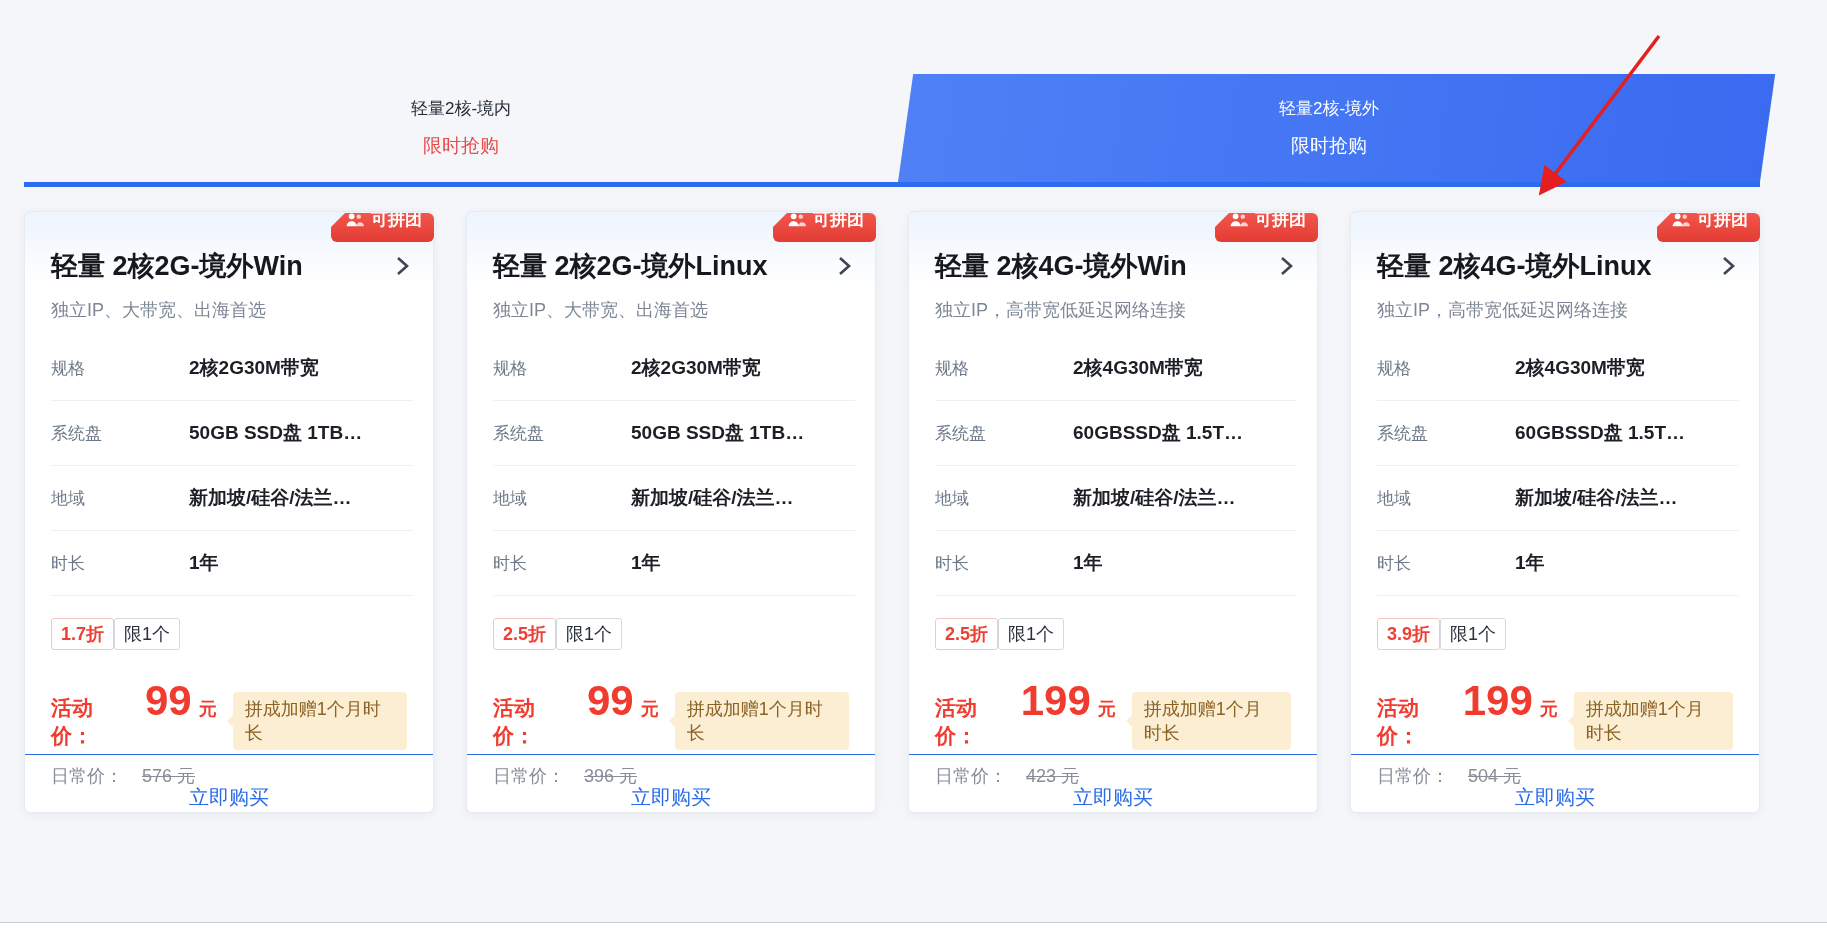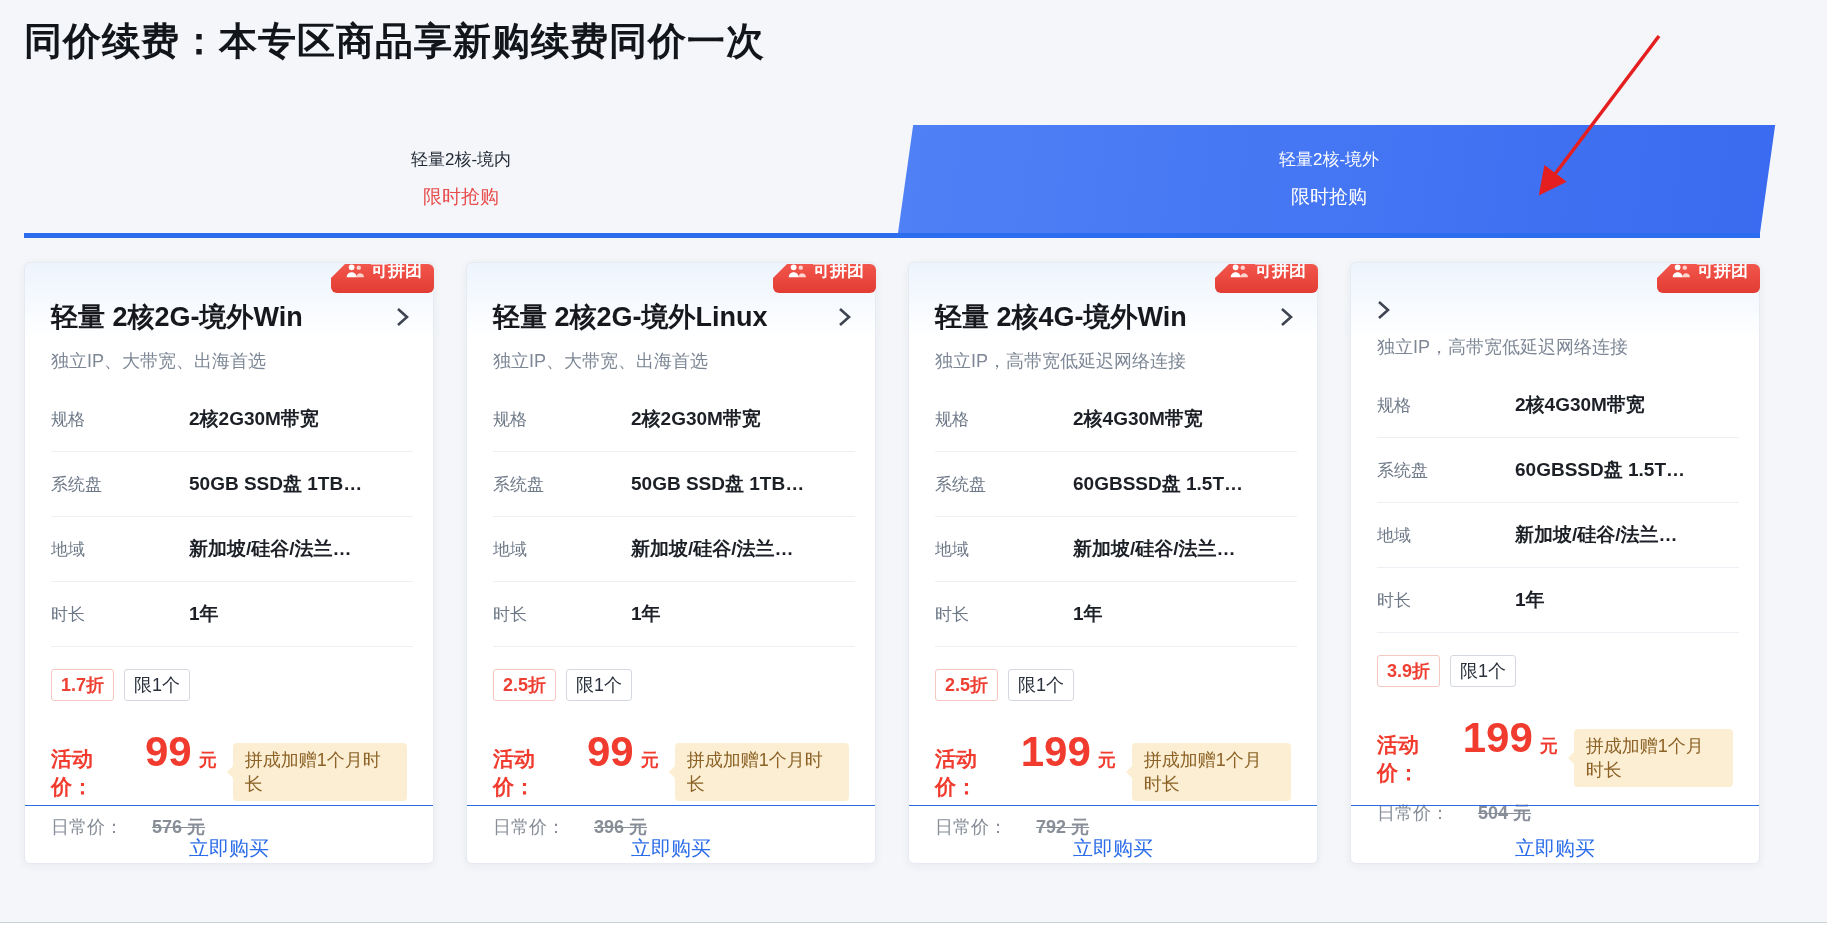--- a/index.html
+++ b/index.html
@@ -45,48 +45,47 @@
   .card-title { font-size: 27px; font-weight: 800; color: #16181d; }
   .chevron { display: flex; align-items: center; cursor: pointer; }
 
   .card-sub { margin: 14px 26px 0; font-size: 18px; color: #7d8795; }
 
   .specs { margin: 14px 20px 0 26px; }
   .spec-row { display: flex; align-items: center; height: 65px; border-bottom: 1px solid #edeff4; }
   .spec-label { width: 138px; font-size: 17px; color: #6e7988; }
   .spec-value { font-size: 19px; font-weight: bold; color: #1c2026; }
 
-  .badges-row { display: flex; gap: 10px; margin: 22px 26px 0; }
+  .badges-row { display: flex; margin: 22px 26px 0; }
   .discount-badge { color: #ee3f33; border: 1px solid #f6c6c1; background: #fff; font-weight: bold; font-size: 18px; padding: 3px 9px; border-radius: 3px; }
   .limit-badge { color: #2a313c; border: 1px solid #d4d9e0; background: #fff; font-size: 18px; padding: 3px 9px; border-radius: 3px; }
 
   .price-row { display: flex; align-items: baseline; margin: 20px 26px 0; }
   .price-label { color: #f03b2e; font-size: 21px; font-weight: bold; margin-top: 24px; }
   .price-num { color: #f03b2e; font-size: 42px; font-weight: 800; line-height: 0.9; margin: 0 7px 0 12px; }
   .price-unit { color: #f03b2e; font-size: 18px; font-weight: bold; }
   .gift-pill { position: relative; margin-left: 16px; background: #fbeed3; color: #8c6226; font-size: 18px; padding: 5px 12px; border-radius: 4px; }
   .gift-pill::before { content: ''; position: absolute; left: -6px; top: 50%; margin-top: -6px;
     border: 6px solid transparent; border-right-color: #fbeed3; border-left: 0; }
 
   .daily-row { margin: 14px 26px 0; font-size: 18px; color: #878e98; }
-  .daily-price { text-decoration: line-through; margin-left: 24px; font-weight: bold; }
+  .daily-price { text-decoration: line-through; margin-left: 14px; }
 
   .card-footer { position: absolute; left: 0; right: 0; bottom: 0; height: 58px;
     border-top: 1px solid #2a6ae4; display: flex; align-items: flex-end; justify-content: center; }
   .buy-btn { background: none; border: none; color: #2b6ce8; font-size: 20px; cursor: pointer; font-family: inherit; }
 
   .bottom-strip { position: absolute; left: 0; bottom: 0; width: 100%; height: 7px; background: #ffffff; border-top: 1px solid #cdd0d6; }
 </style>
 </head>
 <body>
 
 <div class="stage">
 
   <div class="page-header">
-    <h1 class="page-title">同价续费：本专区商品享新购续费同价一次</h1>
   </div>
 
   <div class="tabs">
     <div class="tab tab-left">
       <div class="tab-label">轻量2核-境内</div>
       <div class="tab-sub">限时抢购</div>
     </div>
     <div class="tab-right-bg"></div>
     <div class="tab tab-right">
       <div class="tab-label">轻量2核-境外</div>
@@ -266,40 +265,41 @@
         <span class="limit-badge">限1个</span>
       </div>
       <div class="price-row">
         <span class="price-label">活动价：</span>
         <span class="price-num">199</span>
         <span class="price-unit">元</span>
         <span class="gift-pill">拼成加赠1个月时长</span>
       </div>
       <div class="daily-row">
         <span>日常价：</span>
-        <span class="daily-price">792 元</span>
+        <span class="daily-price">423 元</span>
       </div>
       <div class="card-footer">
         <button class="buy-btn">立即购买</button>
       </div>
     </div>
 
     <div class="card">
       <div class="ribbon">
         <span class="ribbon-icon">
           <svg viewBox="0 0 26 21" width="19" height="15">
               <circle cx="9" cy="6" r="4" fill="#ffffff"></circle>
               <path d="M2 20c0-4 3-7 7-7s7 3 7 7z" fill="#ffffff"></path>
               <circle cx="19" cy="6.5" r="3.1" fill="#ffd4cf"></circle>
               <path d="M15.2 20c.4-3.3 2.8-5.8 5.8-5.8 2.2 0 4.1 1.4 5 3.5V20z" fill="#ffd4cf"></path>
             </svg>
         </span>
         <span>可拼团</span>
       </div>
       <div class="card-title-row">
+        <span class="card-title">轻量 2核4G-境外Linux</span>
         <span class="chevron">
           <svg width="13" height="22" viewBox="0 0 13 22">
               <polyline points="2,3 11,11 2,19" fill="none" stroke="#3e4551" stroke-width="2.6"></polyline>
             </svg>
         </span>
       </div>
       <div class="card-sub">独立IP，高带宽低延迟网络连接</div>
       <div class="specs">
         <div class="spec-row">
           <span class="spec-label">规格</span>

